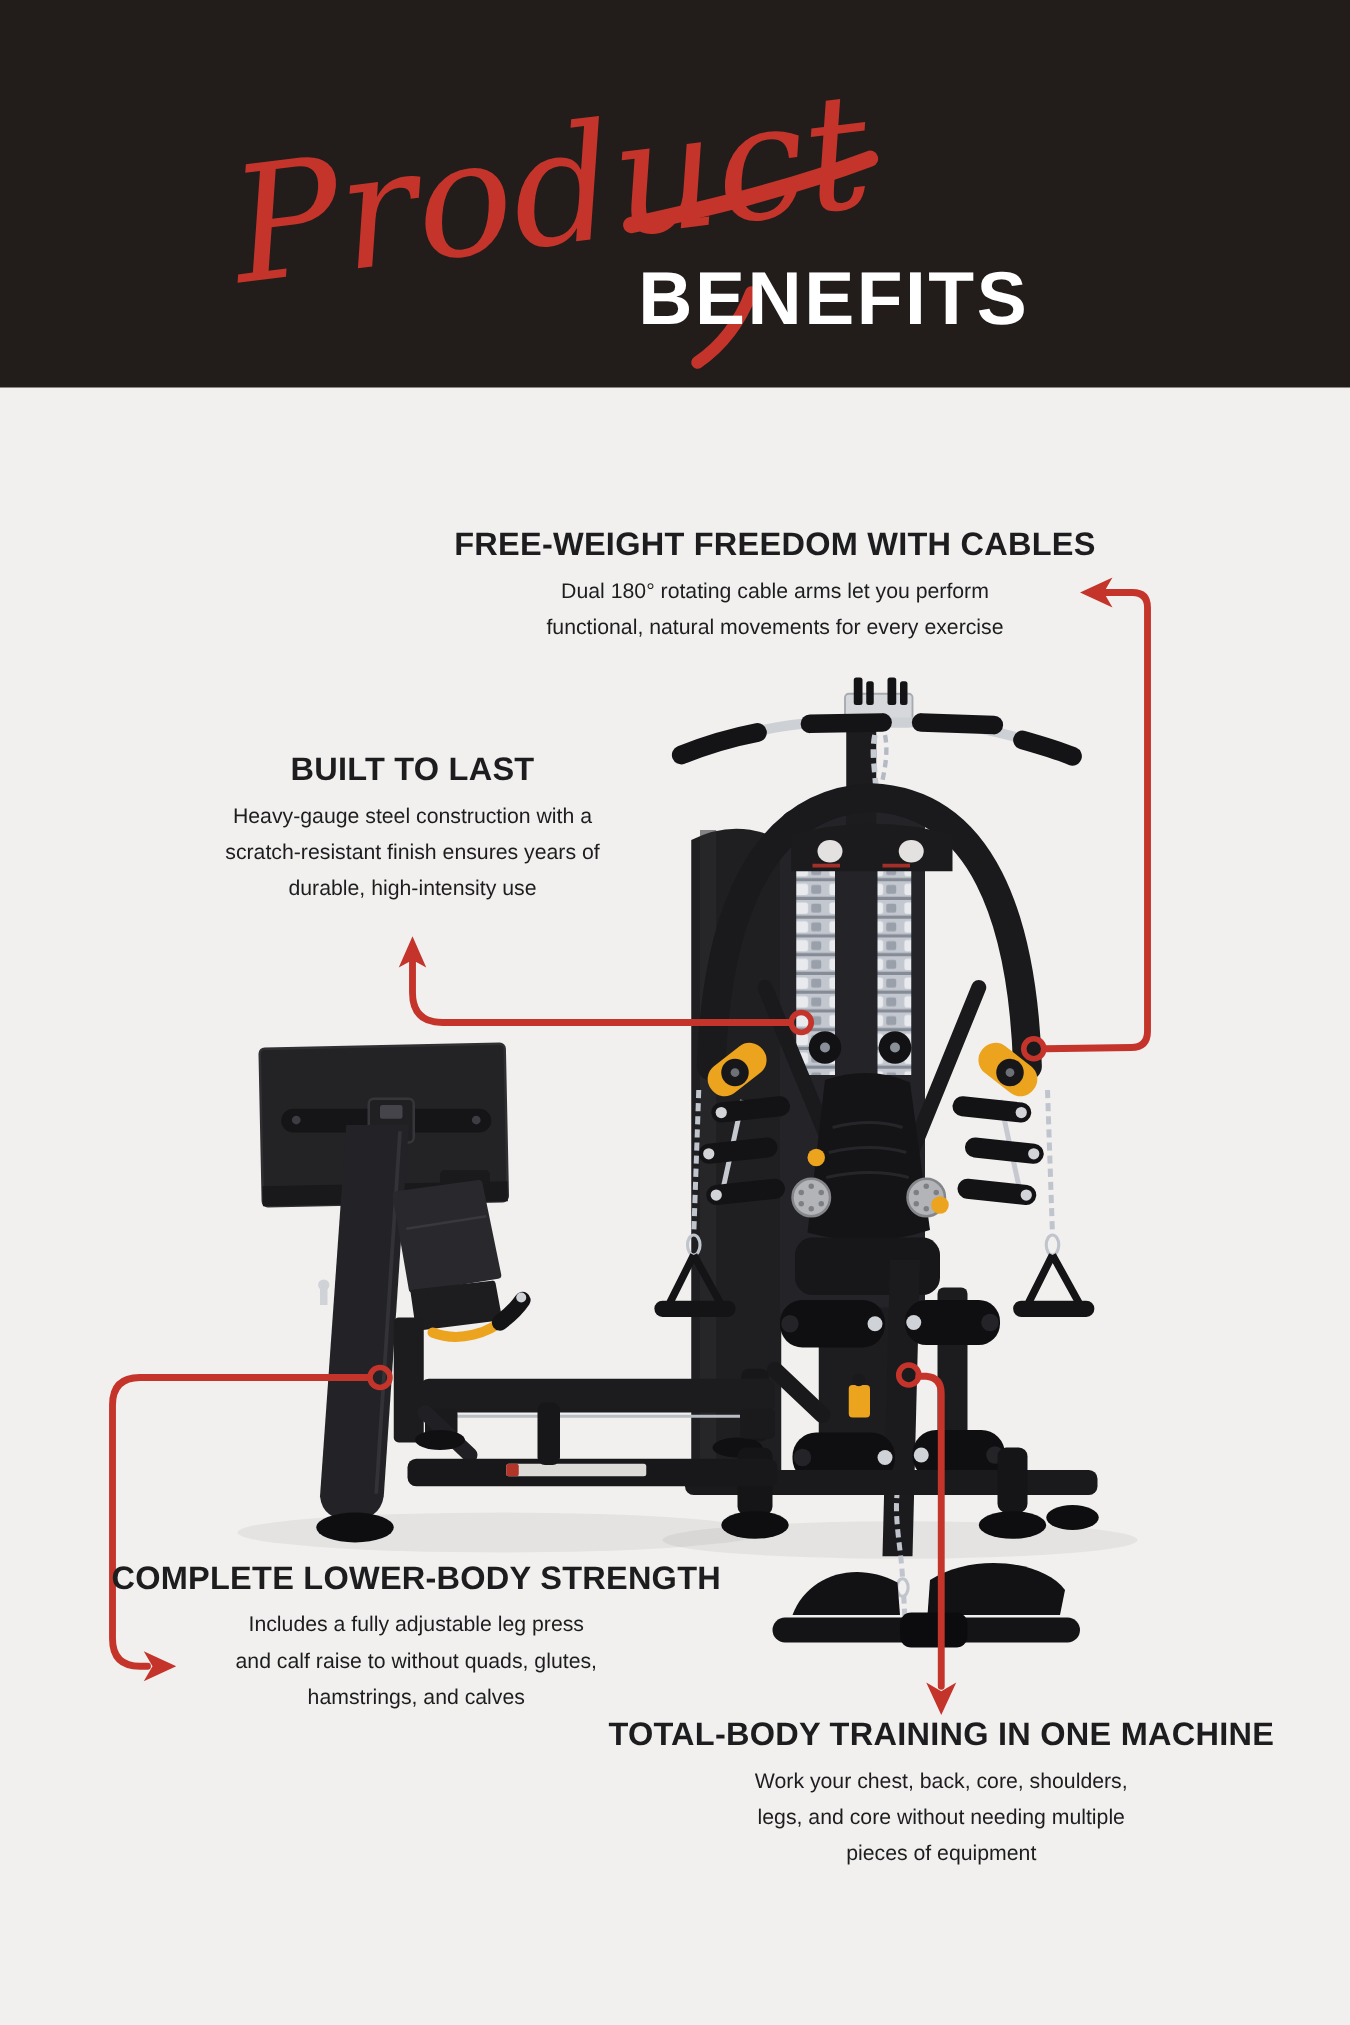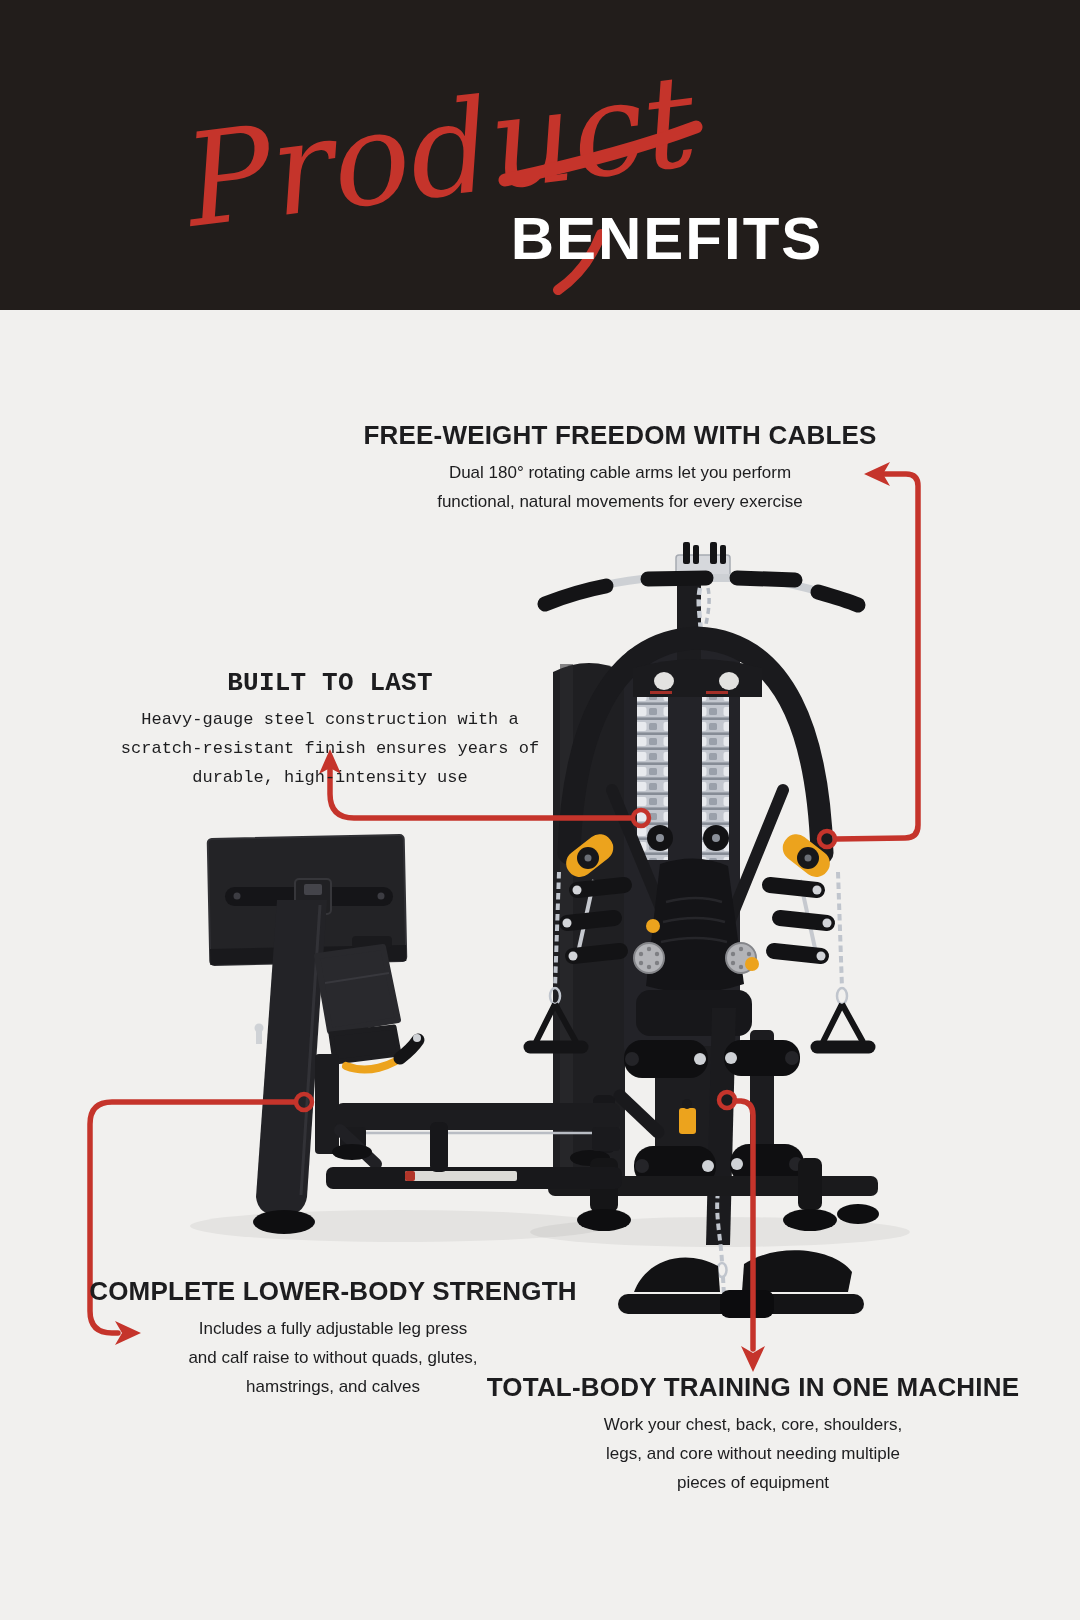--- a/index.html
+++ b/index.html
@@ -13,22 +13,22 @@
     position:absolute;left:0;top:0;width:1080px;height:310px;
     background:var(--header-bg,#221d1b);
   }
   .header-art{position:absolute;left:0;top:0;width:1080px;height:310px;}
   .machine-svg,.connector-svg{position:absolute;left:0;top:0;width:1080px;height:1620px;}
   .connector-svg{pointer-events:none;}
   .benefit{position:absolute;text-align:center;}
   .benefit .b-title{font-size:26px;font-weight:bold;letter-spacing:.2px;margin:0 0 7px 0;}
   .benefit .line{display:block;font-size:17px;line-height:29px;}
   .b1{left:320px;top:420px;width:600px;}
-  .b2{left:70px;top:668px;width:520px;font-family:Liberation Mono, monospace;}
-  .b3{left:73px;top:1276px;width:520px;}
+  .b2{left:70px;top:600px;width:520px;}
+  .b3{left:73px;top:1247px;width:520px;}
   .b4{left:478px;top:1372px;width:550px;}
   .conn{stroke:var(--accent,#c5342b);stroke-width:5.5;fill:none;stroke-linecap:round;}
   .conn-head{fill:var(--accent,#c5342b);stroke:none;}
   .conn-ring{stroke:var(--accent,#c5342b);stroke-width:4.5;fill:none;}
 </style>
 </head>
 <body>
 
 <div class="page">
 

